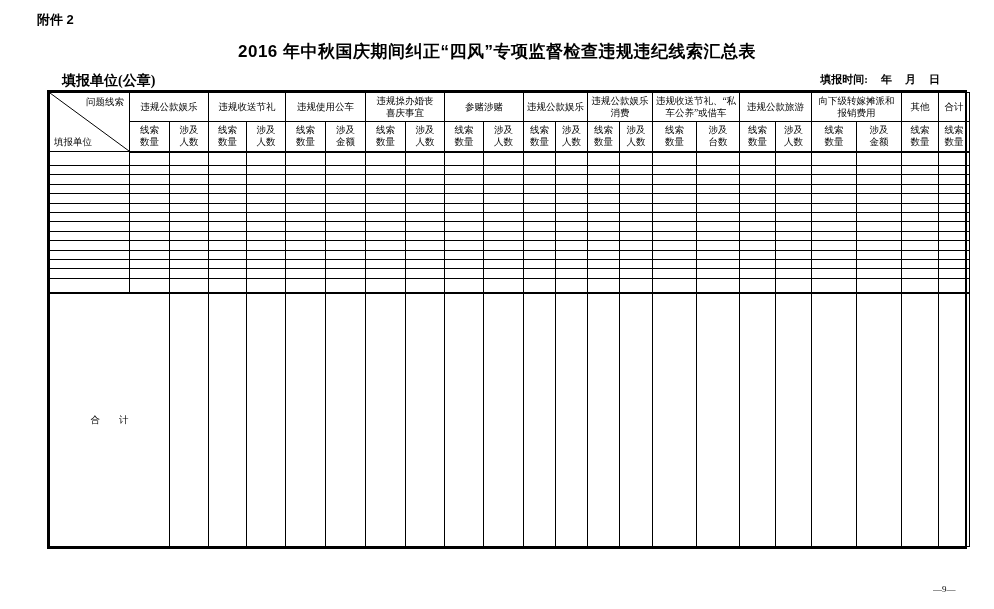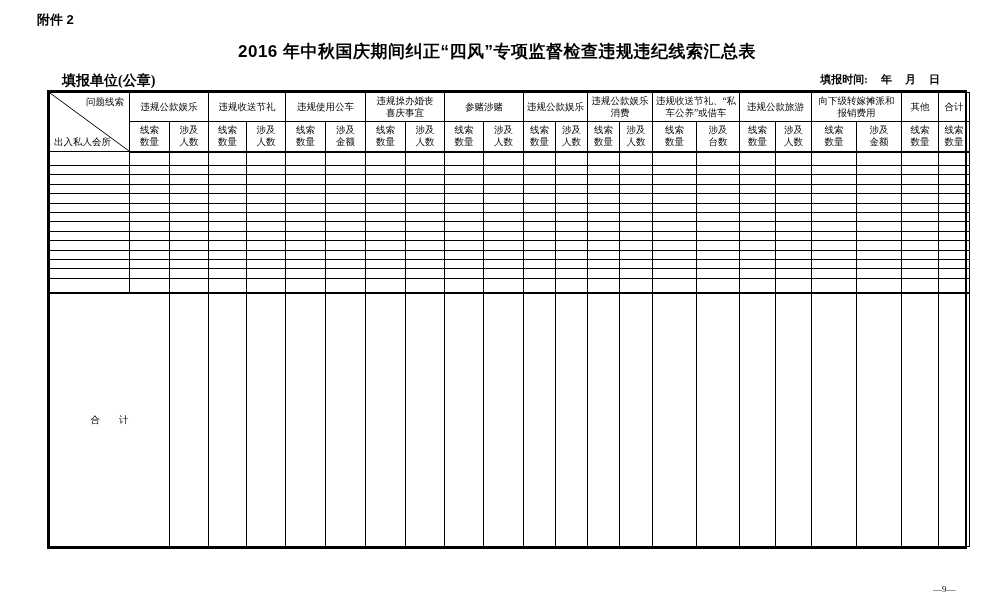--- a/index.html
+++ b/index.html
@@ -87,21 +87,21 @@
         <col style="width:37px">
         <col style="width:31px">
     </colgroup>
     <thead>
       <tr class="group-row">
         <td class="corner" rowspan="2">
           <svg class="diag" xmlns="http://www.w3.org/2000/svg">
               <line x1="0" y1="0" x2="100%" y2="100%" stroke="#000" stroke-width="1"></line>
             </svg>
           <span class="corner-top">问题线索</span>
-          <span class="corner-bottom">出入私人会所</span>
+          <span class="corner-bottom">填报单位</span>
         </td>
         <th colspan="2">违规公款娱乐</th>
         <th colspan="2">违规收送节礼</th>
         <th colspan="2">违规使用公车</th>
         <th colspan="2">违规操办婚丧
 喜庆事宜</th>
         <th colspan="2">参赌涉赌</th>
         <th colspan="2">违规公款娱乐</th>
         <th colspan="2">违规公款娱乐
 消费</th>

